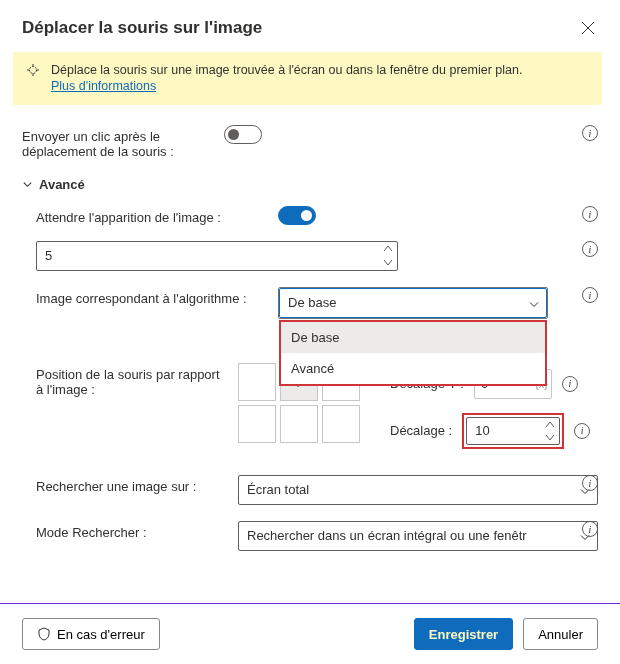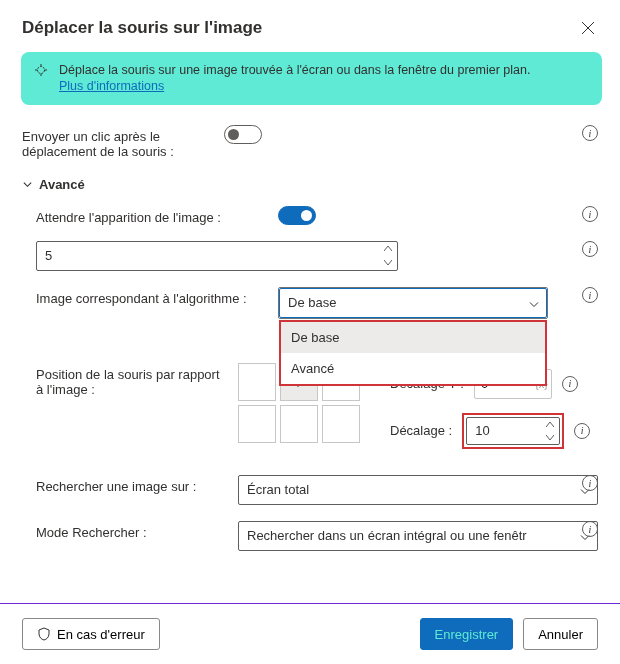--- a/index.html
+++ b/index.html
@@ -1,21 +1,21 @@
 <!DOCTYPE html>
 <html><head>
 <meta charset="utf-8">
 <style>
 * { box-sizing: border-box; margin: 0; padding: 0; }
 body { font-family: "Segoe UI", sans-serif; font-size: 13px; color: #323130; background: #fff; width: 620px; height: 664px; overflow: hidden; position: relative; }
 .dialog { display: flex; flex-direction: column; height: 100%; }
 .header { display: flex; align-items: center; justify-content: space-between; padding: 18px 22px 14px 22px; gap: 29px; }
 .header h1 { font-size: 17px; font-weight: 600; }
 .close-btn { background: none; border: none; cursor: pointer; width: 20px; height: 20px; display: flex; align-items: center; justify-content: center; }
-.info-banner { margin: 0 18px 12px 21px; padding: 10px 12px; background: #5eead4; display: flex; gap: 10px; align-items: flex-start; border-radius: 8px; }
+.info-banner { margin: 0 18px 12px 13px; padding: 10px 12px; background: #fef9c3; display: flex; gap: 10px; align-items: flex-start; border-radius: 1px; }
 .info-text { font-size: 12.5px; line-height: 1.3; }
 .info-text a { color: #0f6cbd; text-decoration: underline; }
 .body { padding: 0 22px; flex: 1; overflow: visible; }
 .row { display: flex; align-items: flex-start; padding: 8px 0; gap: 12px; position: relative; }
 .row-label { width: 190px; font-size: 13px; padding-top: 4px; flex-shrink: 0; }
 .row-control { flex: 1; display: flex; align-items: center; gap: 8px; }
 .toggle { position: relative; width: 38px; height: 19px; border-radius: 10px; cursor: pointer; }
 .toggle.off { background: #fff; border: 1px solid #605e5c; }
 .toggle.off .knob { position: absolute; left: 3px; top: 3px; width: 11px; height: 11px; border-radius: 50%; background: #605e5c; }
 .toggle.on { background: #0f6cbd; border: 1px solid #0f6cbd; }
@@ -40,21 +40,21 @@
 .pgcell.selected { background: #edebe9; }
 .offset-label { font-size: 13px; }
 .offset-input { position: relative; width: 78px; }
 .offset-input input { width: 100%; height: 30px; border: 1px solid #c8c6c4; border-radius: 2px; padding: 0 18px 0 6px; font-size: 13px; }
 .offset-input .var-btn { position: absolute; right: 4px; top: 50%; transform: translateY(-50%); color: #a19f9d; font-size: 11px; cursor: pointer; }
 .tolerance-box { border: 2px solid #d13438; padding: 2px; display: inline-flex; align-items: center; }
 .tol-input { position: relative; width: 94px; }
 .tol-input .num-input { height: 28px; }
 .footer { border-top: 1px solid #6d28d9; padding: 14px 22px; display: flex; align-items: center; justify-content: space-between; }
 .btn { height: 32px; border: 1px solid #8a8886; border-radius: 3px; background: #fff; padding: 0 14px; font-size: 13px; cursor: pointer; display: inline-flex; align-items: center; gap: 6px; }
-.btn.primary { background: #0f6cbd; border-color: #0f6cbd; color: #5eead4; font-weight: 400; margin-left: 8px; }
+.btn.primary { background: #0f6cbd; border-color: #0f6cbd; color: #fef9c3; font-weight: 700; margin-left: 8px; }
 .footer-right { display: flex; gap: 10px; }
 .wrow { position: relative; }
 .pos-controls { display: flex; align-items: flex-start; gap: 30px; }
 .pos-right-col { display: flex; flex-direction: column; gap: 14px; margin-top: 6px; }
 </style>
 </head>
 <body>
 
 <div class="dialog">
   <div class="header">

